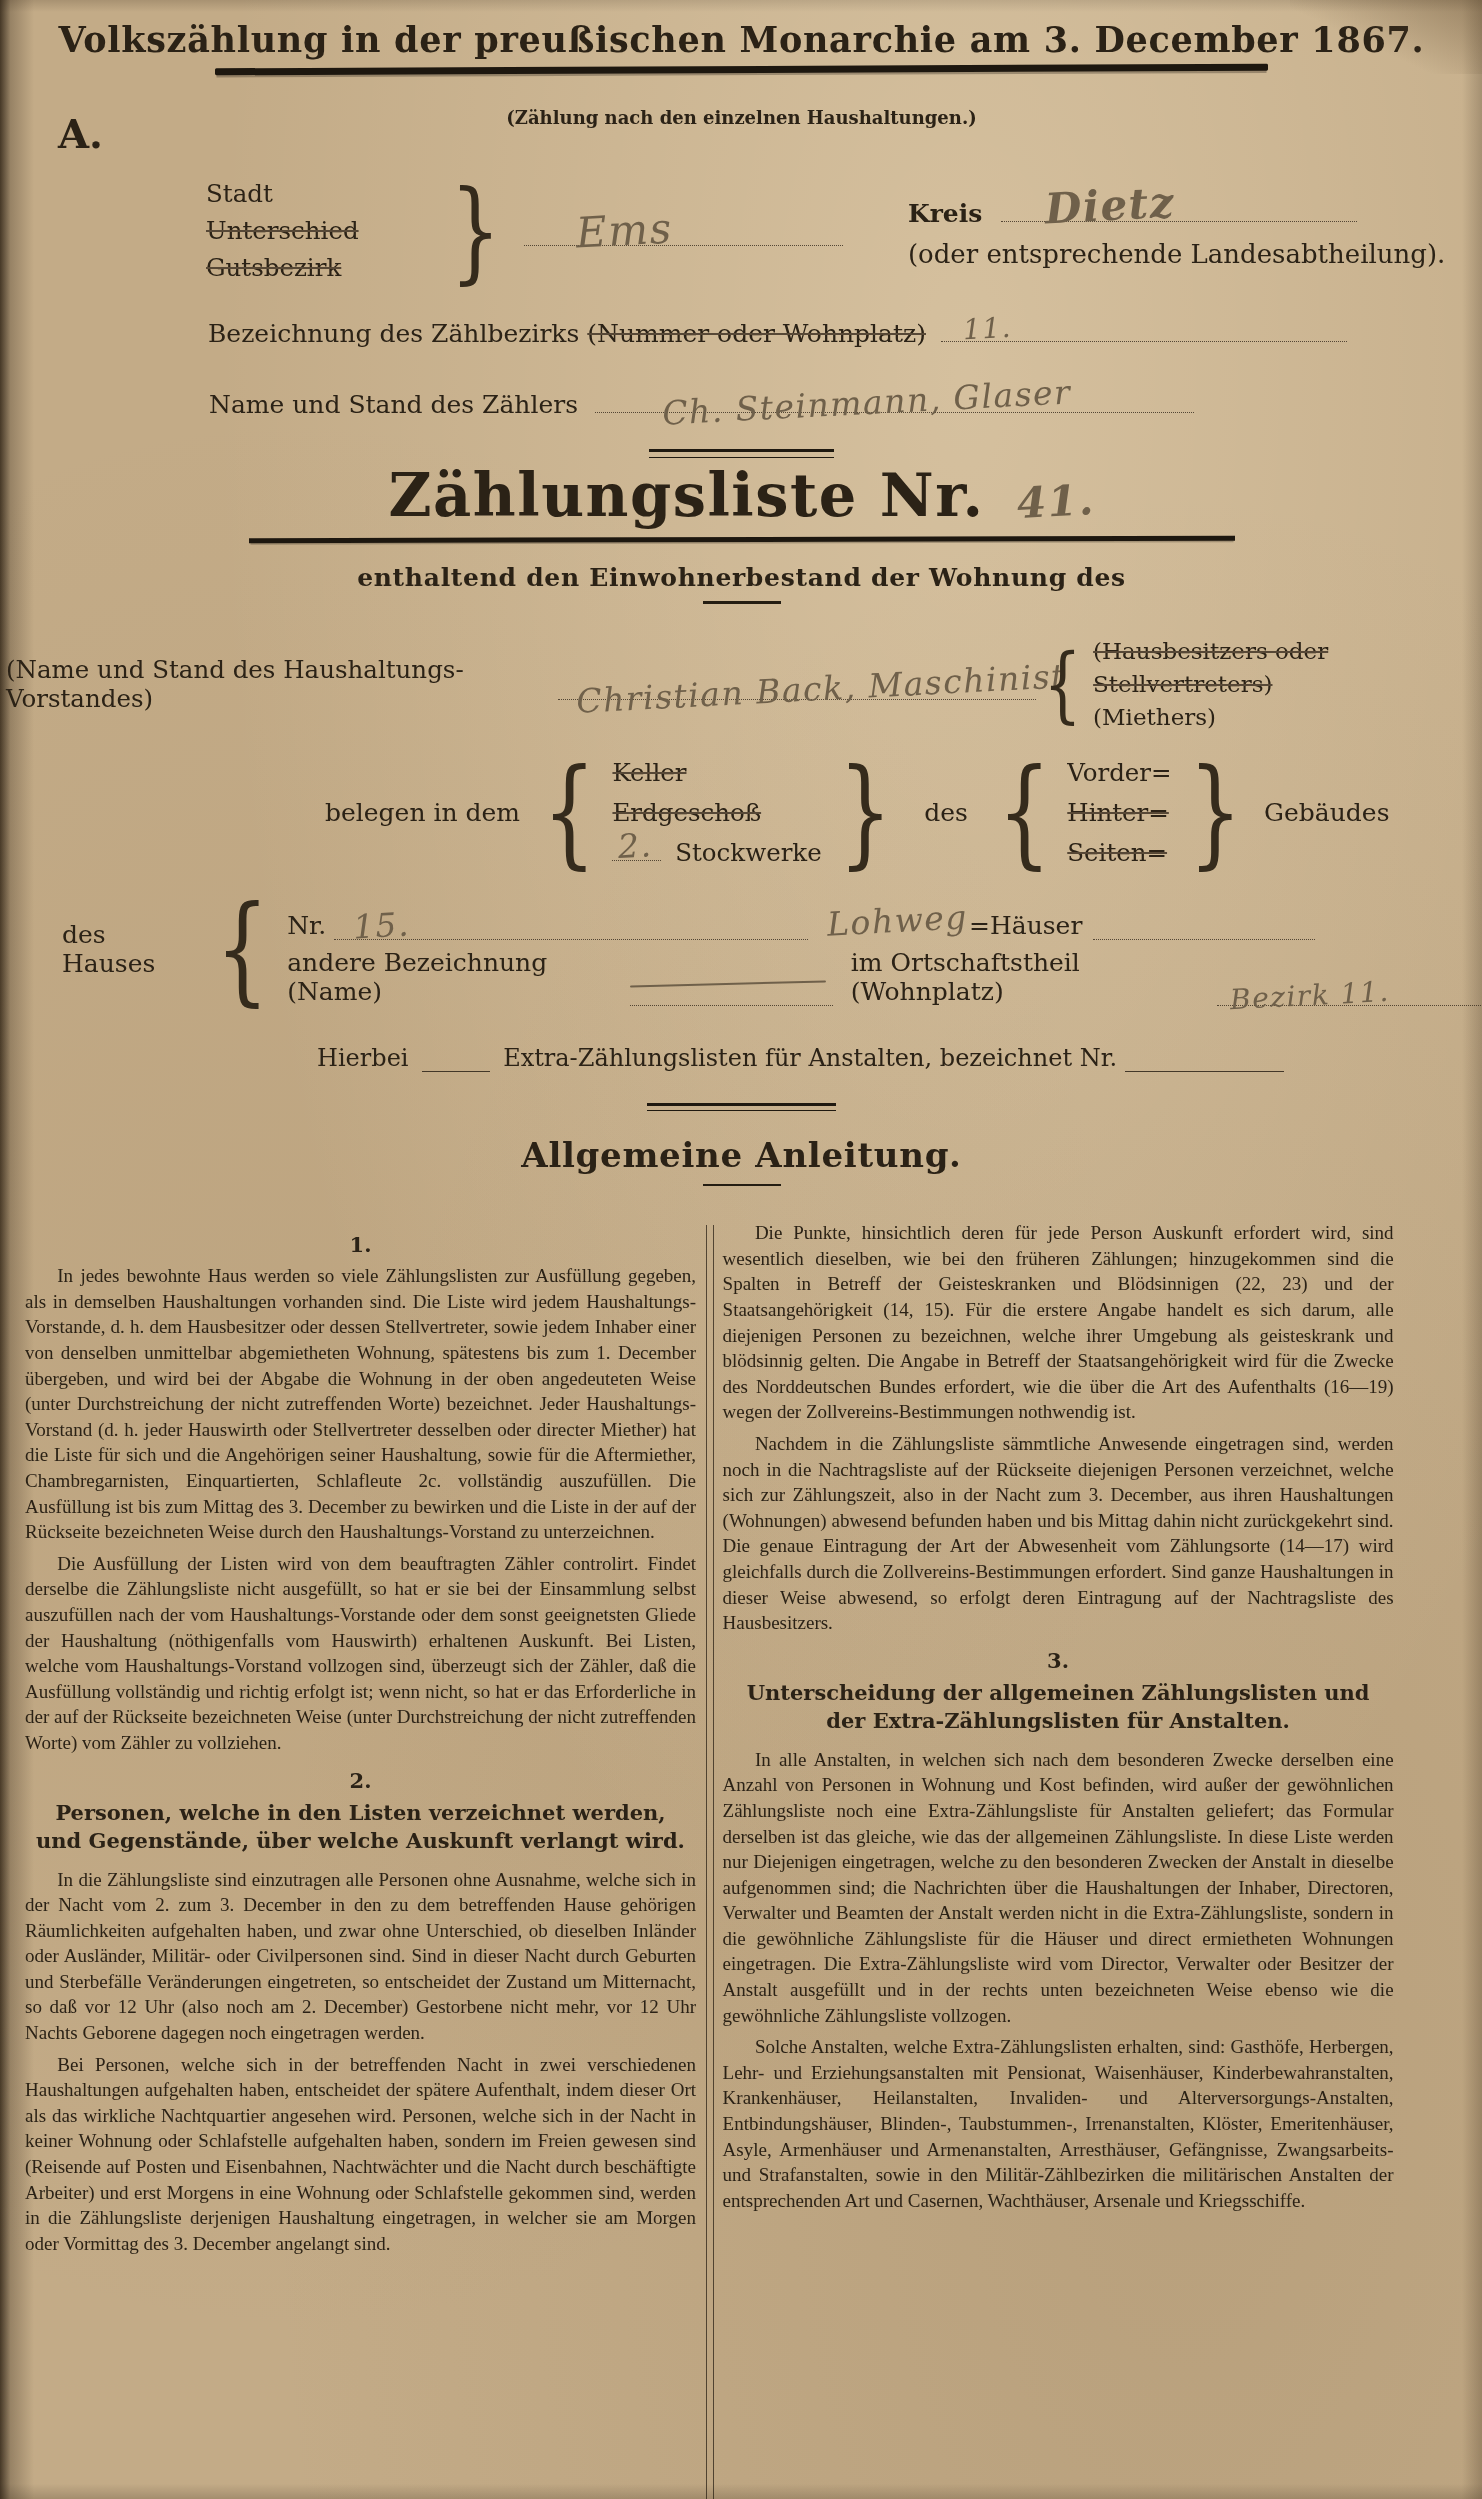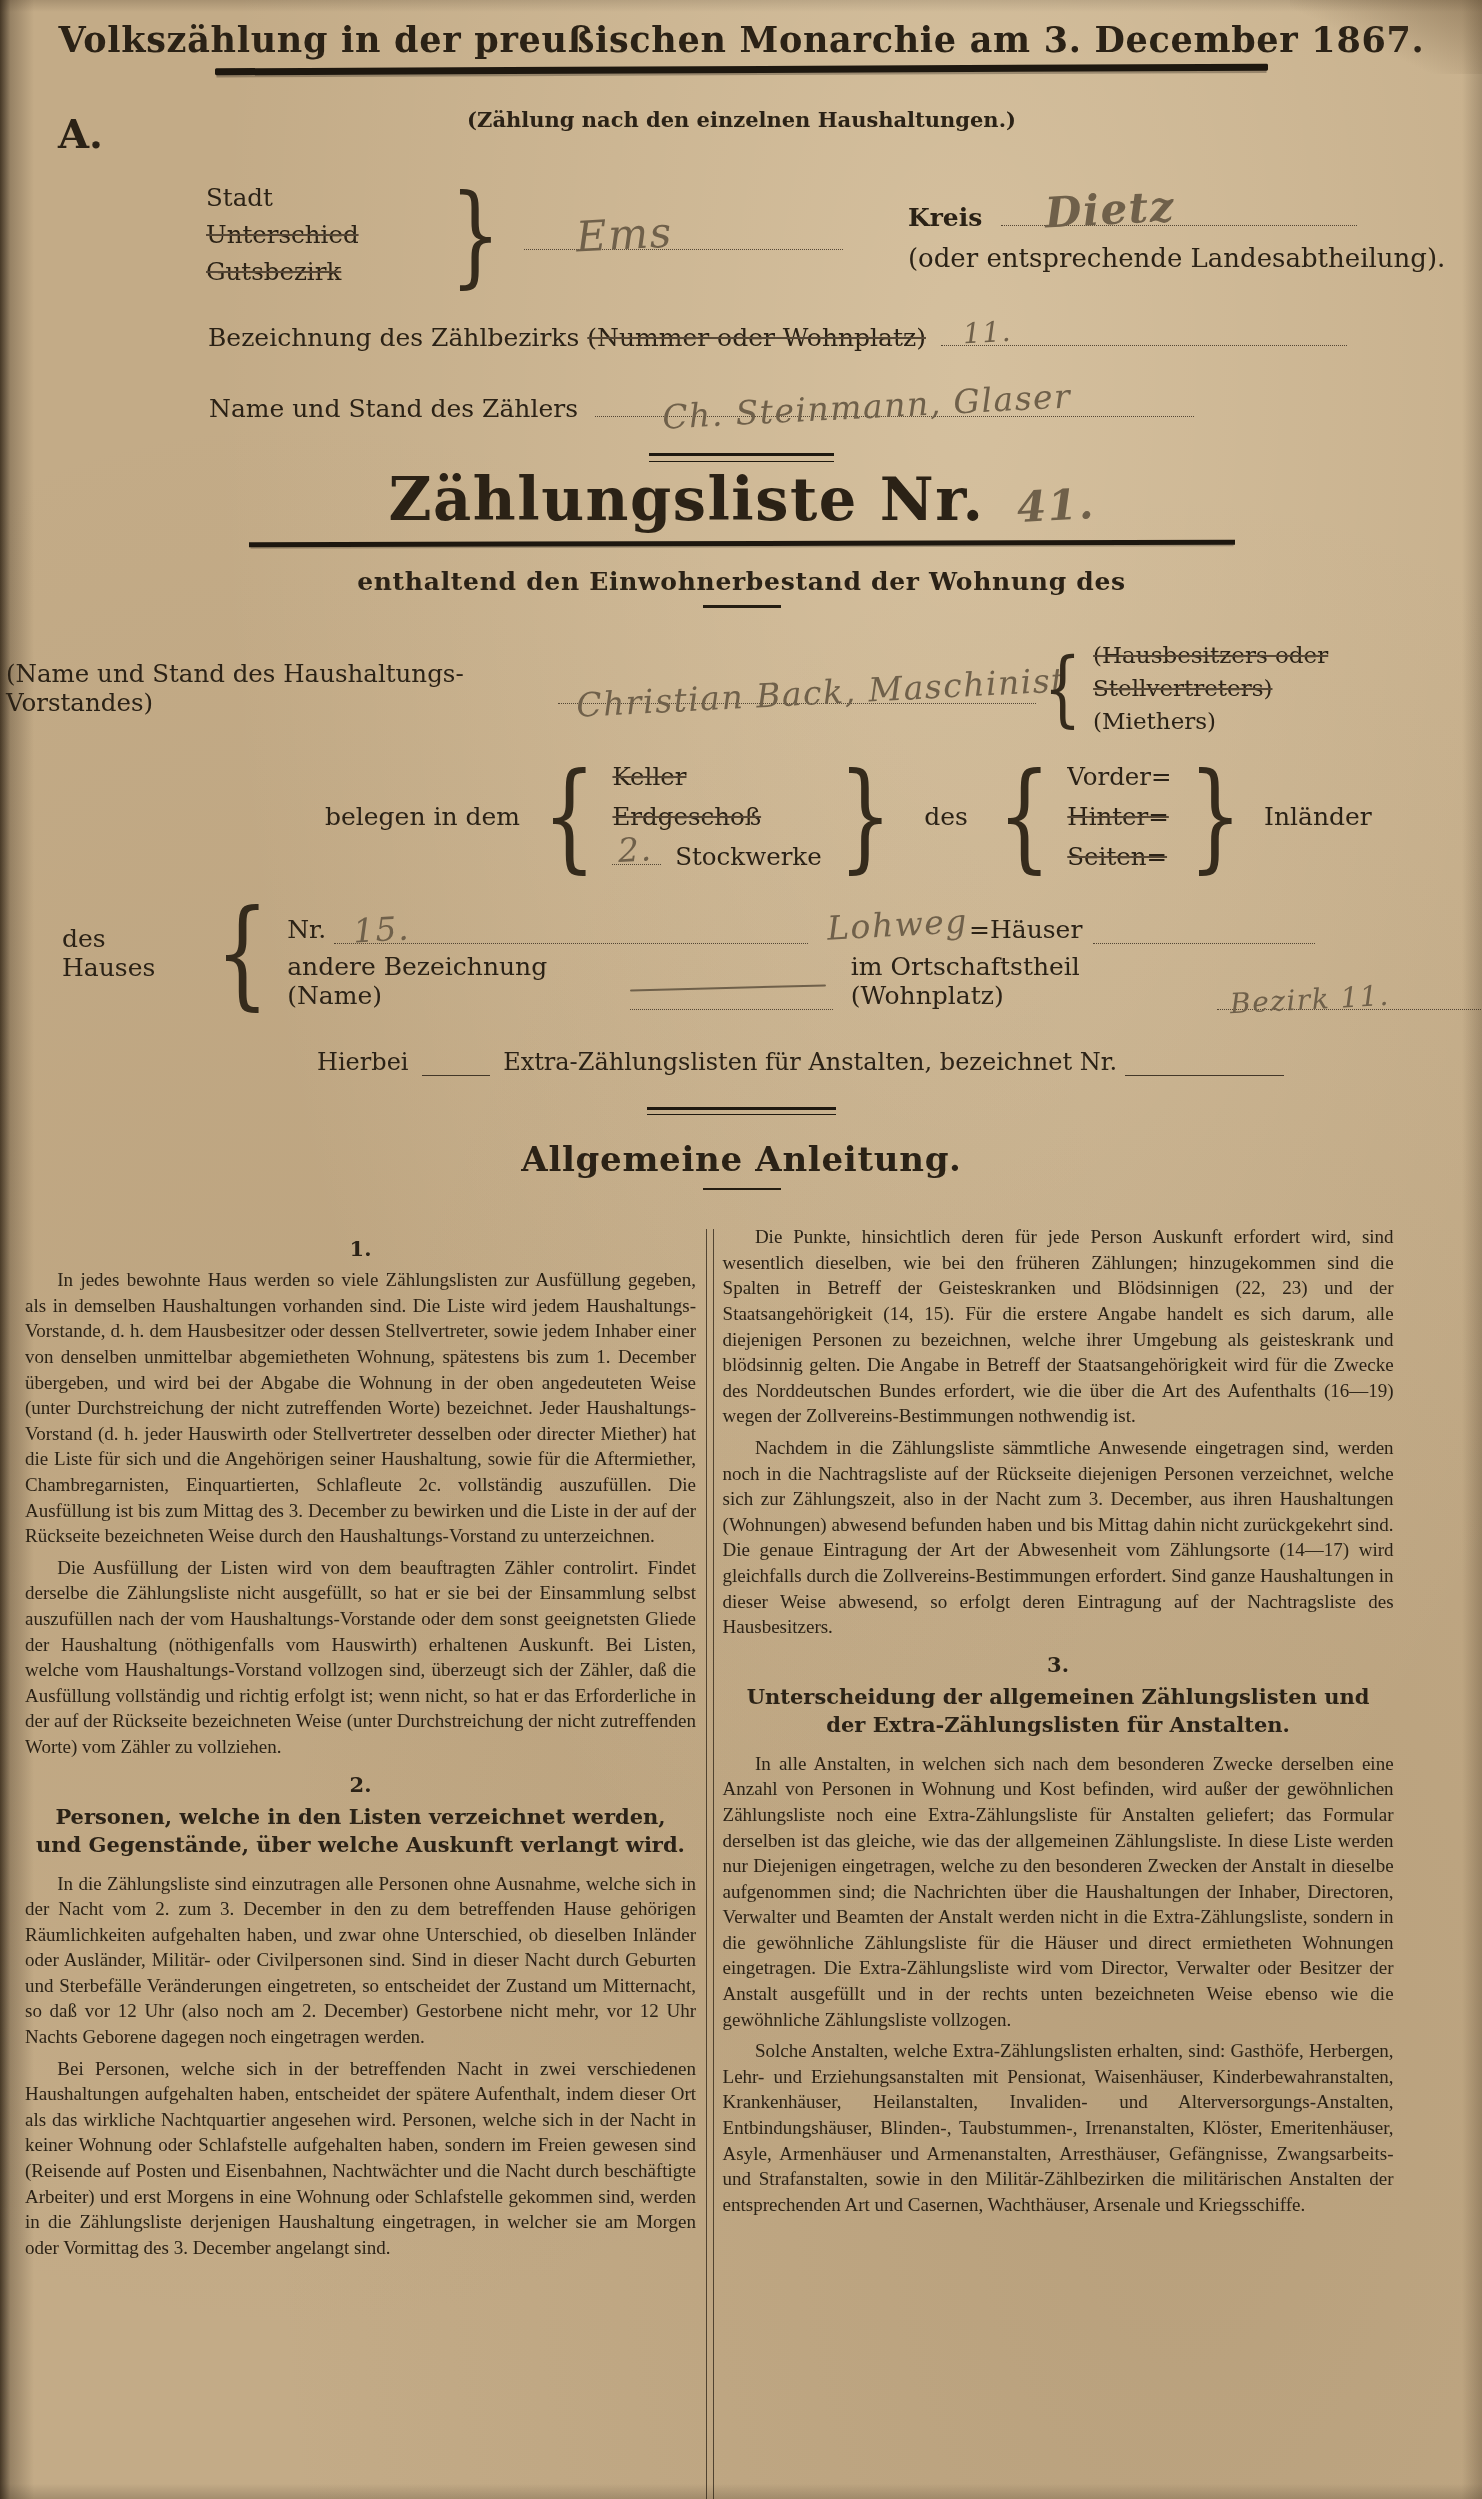--- a/index.html
+++ b/index.html
@@ -24,21 +24,21 @@
   .hand-lg { font-size:42px; } .hand-md { font-size:33px; } .hand-sm { font-size:28px; }
 
   .blank { position:relative; display:inline-block; border-bottom:1.5px dotted rgba(62,50,36,0.85); vertical-align:baseline; }
   .blank.solid { border-bottom:1.5px solid rgba(52,42,30,0.9); }
   .blank > .hand { position:absolute; bottom:-7.4px; left:30px; }
 
   .title { text-align:center; padding-top:19px; font-size:35px; font-weight:700; letter-spacing:0.7px; }
   .title-underline { width:1053px; height:6.7px; margin:6px auto 0; background:#1d170f;
     transform:rotate(-0.25deg); border-radius:1.5px; box-shadow:0 3.7px 0 -1.5px rgba(29,23,15,0.30); }
   .form-letter { position:absolute; left:58px; top:110px; font-size:40px; font-weight:700; }
-  .subtitle { text-align:center; margin-top:34px; font-size:21px; font-weight:700; }
+  .subtitle { text-align:center; margin-top:34px; font-size:18px; font-weight:700; }
 
   .row { display:flex; align-items:center; }
   .locality-row { margin:47px 0 0 206px; }
   .loc-options { display:flex; flex-direction:column; font-size:24.5px; line-height:37px; width:234px; }
   .brace { display:inline-block; font-weight:400; line-height:1; transform:scaleX(0.72); color:#352b1c; }
   .b150 { font-size:111px; } .b110 { font-size:83px; } .b160 { font-size:117px; }
   .loc-blank { width:319px; height:30px; margin-left:13.3px; }
   .loc-blank .hand { left:52px; bottom:-10.4px; }
   .kreis-block { margin-left:65px; }
   .kreis-line { font-size:25px; font-weight:700; }
@@ -189,21 +189,21 @@
     </div>
     <span class="brace b160">}</span>
     <span class="des-word">des</span>
     <span class="brace b160">{</span>
     <div class="opt-col">
       <span>Vorder=</span>
       <span class="struck">Hinter=</span>
       <span class="struck">Seiten=</span>
     </div>
     <span class="brace b160">}</span>
-    <span class="gebaeudes">Inländer</span>
+    <span class="gebaeudes">Gebäudes</span>
   </div>
 
   <div class="row haus-row">
     <span class="haus-label">des Hauses</span>
     <span class="brace b160">{</span>
     <div class="haus-lines">
       <div class="haus-line">
         <span>Nr.</span>
         <span class="blank nr-blank">
           <span class="hand hand-md">15.</span>

